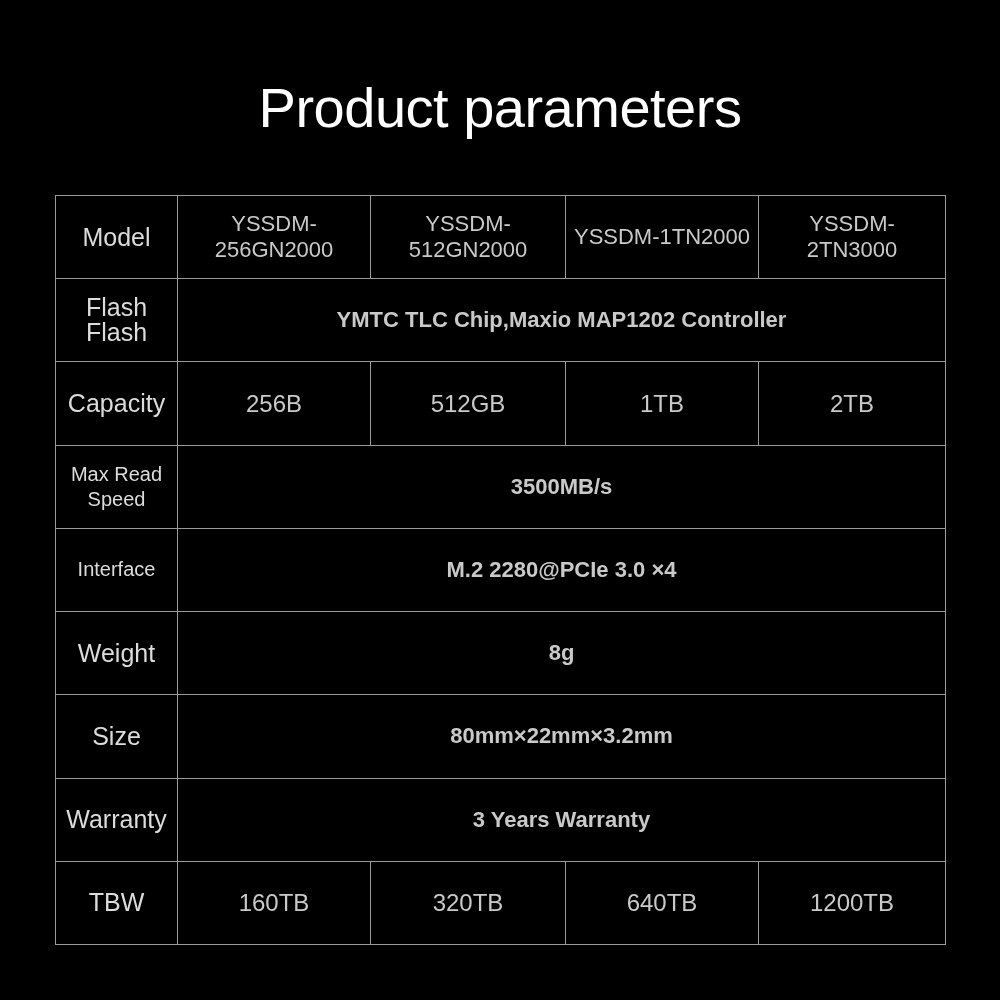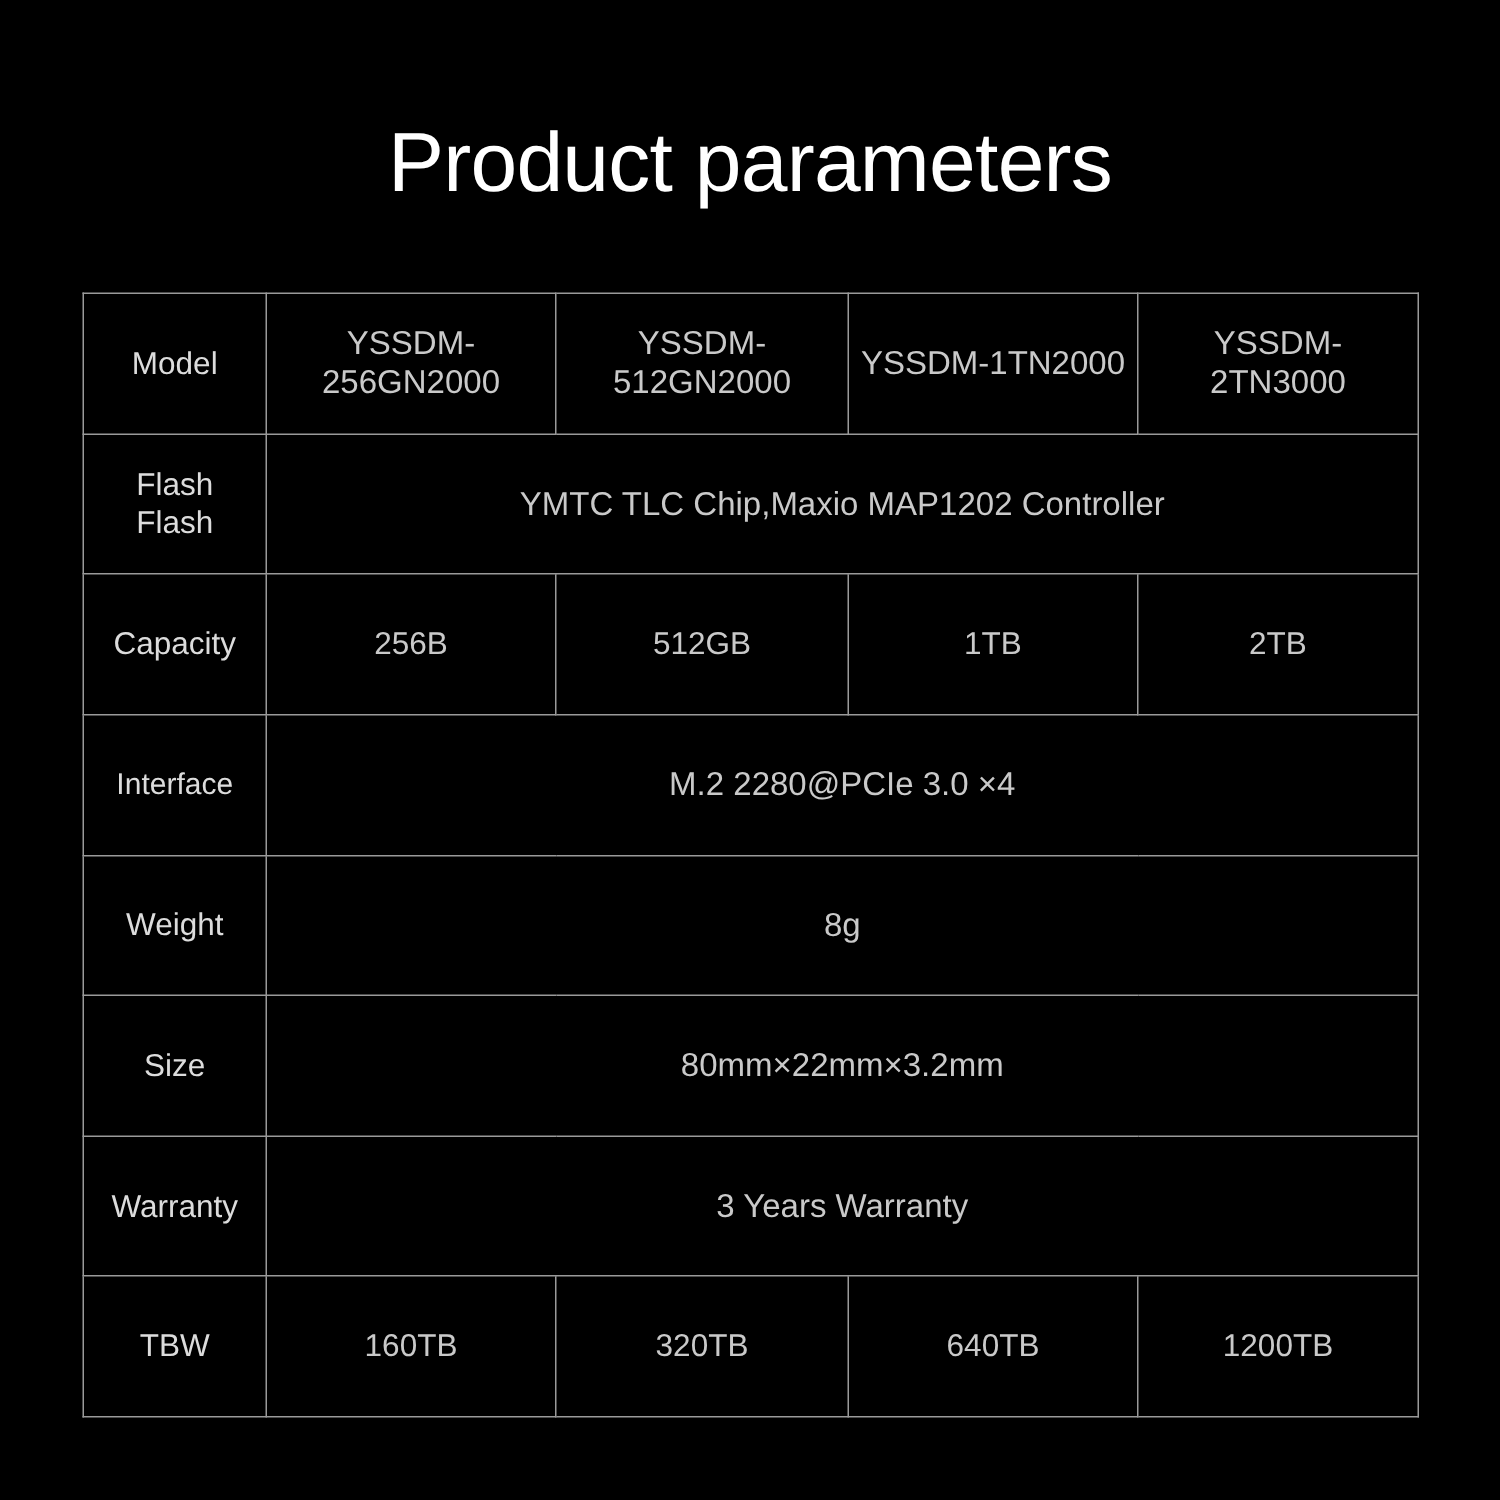--- a/index.html
+++ b/index.html
@@ -54,42 +54,42 @@
     vertical-align: middle;
     height: 75px;
     box-sizing: border-box;
     overflow: hidden;
   }
 
   
   .row-label {
     width: 122px;
     color: #dcdcdc;
-    font-size: 21px;
+    font-size: 25px;
     font-weight: 400;
     line-height: 25px;
   }
   .row-label.small {
     font-size: 20px;
   }
 
   
   .cell-value {
     color: #c9c9c9;
-    font-size: 21px;
+    font-size: 24px;
     font-weight: 400;
     line-height: 26px;
   }
   .cell-value.model {
     font-size: 22px;
   }
   .cell-merged {
     color: #c9c9c9;
     font-size: 22px;
-    font-weight: 400;
+    font-weight: 700;
     line-height: 28px;
   }
 
   
   .col-a { width: 193px; }
   .col-b { width: 195px; }
   .col-c { width: 193px; }
   .col-d { width: 187px; margin-left: 24px; }
 
   .label-stack {
@@ -127,20 +127,27 @@
       <tr>
         <td class="row-label">
           <span class="label-stack">Capacity</span>
         </td>
         <td class="cell-value col-a">256B</td>
         <td class="cell-value col-b">512GB</td>
         <td class="cell-value col-c">1TB</td>
         <td class="cell-value col-d">2TB</td>
       </tr>
 
+      <tr>
+        <td class="row-label small">
+          <span class="label-stack">Max Read</span>
+          <span class="label-stack">Speed</span>
+        </td>
+        <td class="cell-merged" colspan="4">3500MB/s</td>
+      </tr>
 
 
       <tr>
         <td class="row-label small">
           <span class="label-stack">Interface</span>
         </td>
         <td class="cell-merged" colspan="4">M.2 2280@PCIe 3.0 ×4</td>
       </tr>
 
       <tr>

